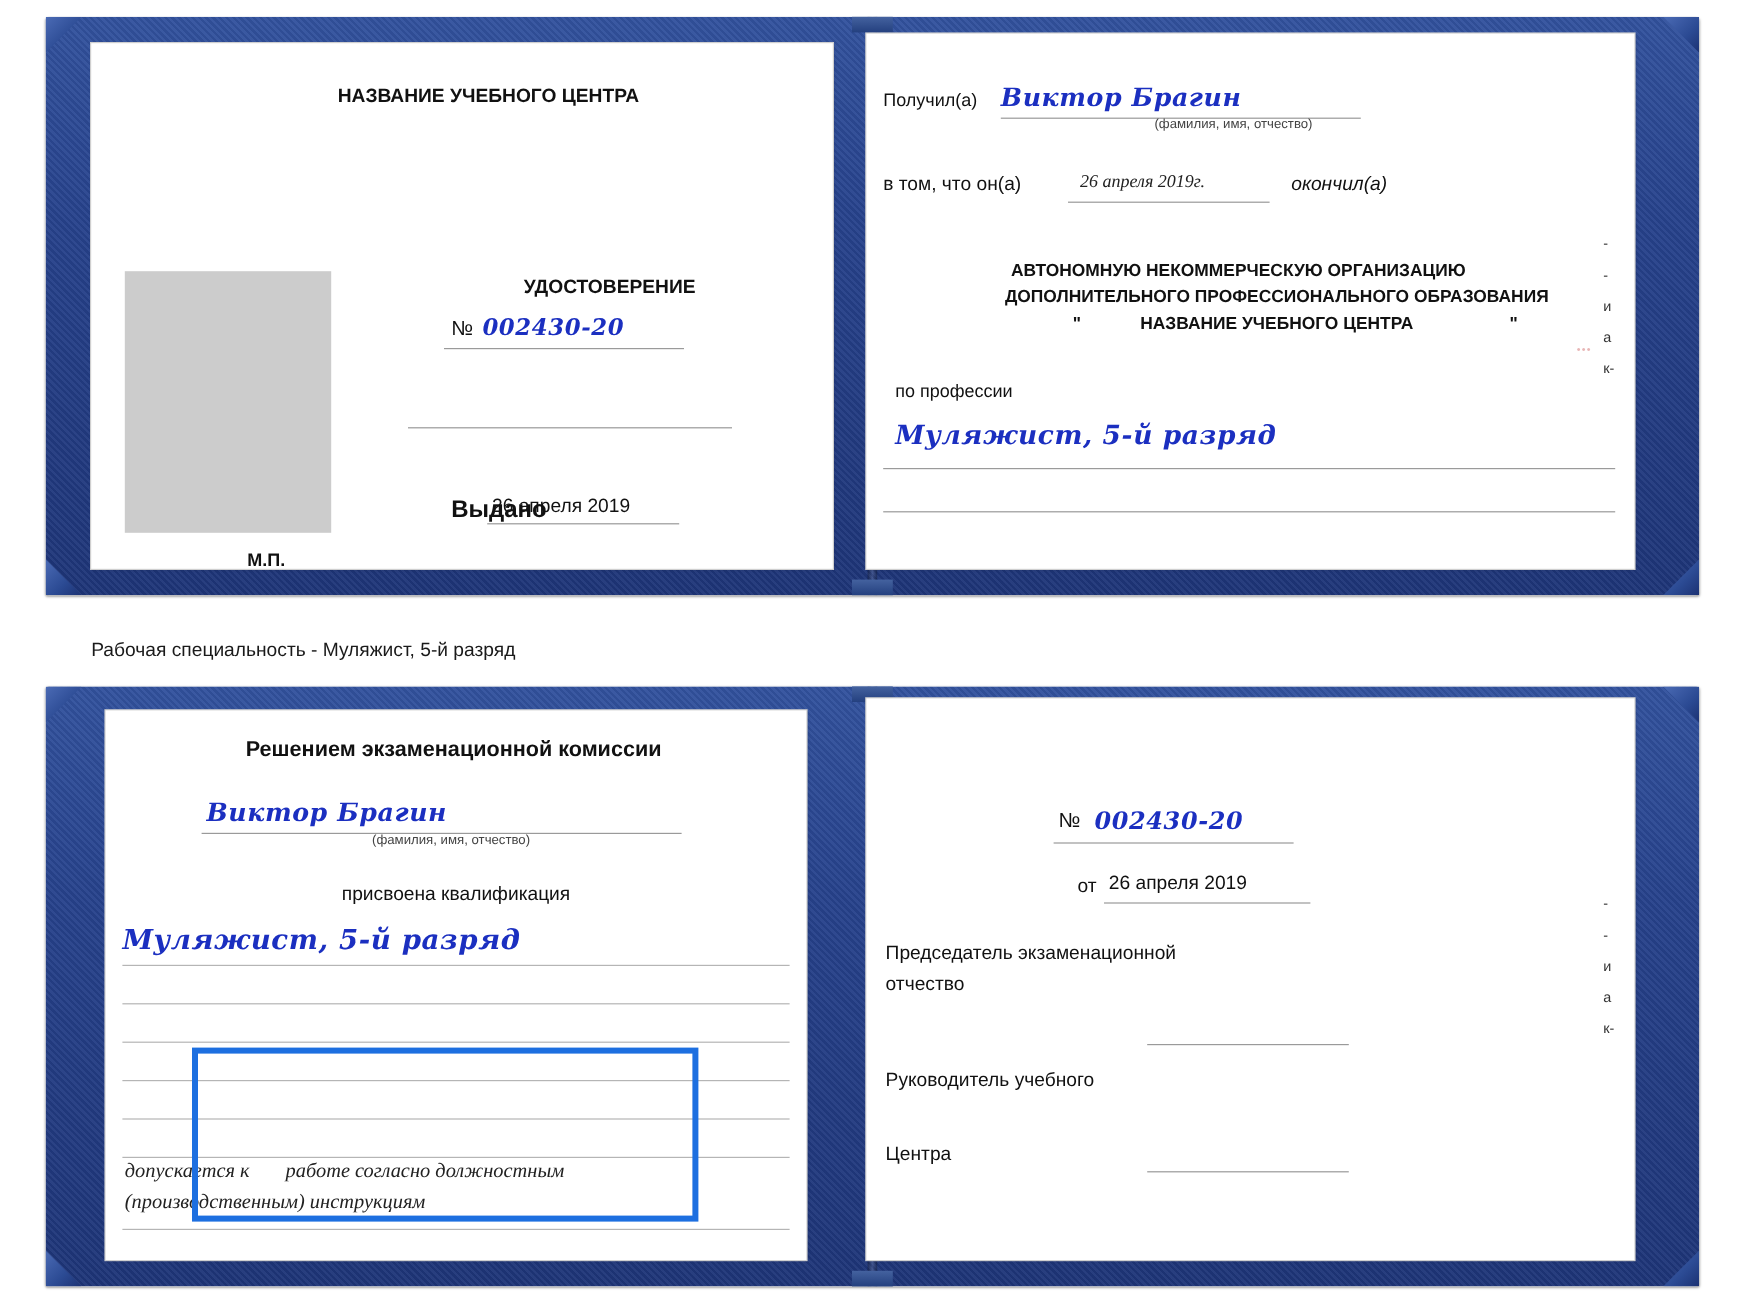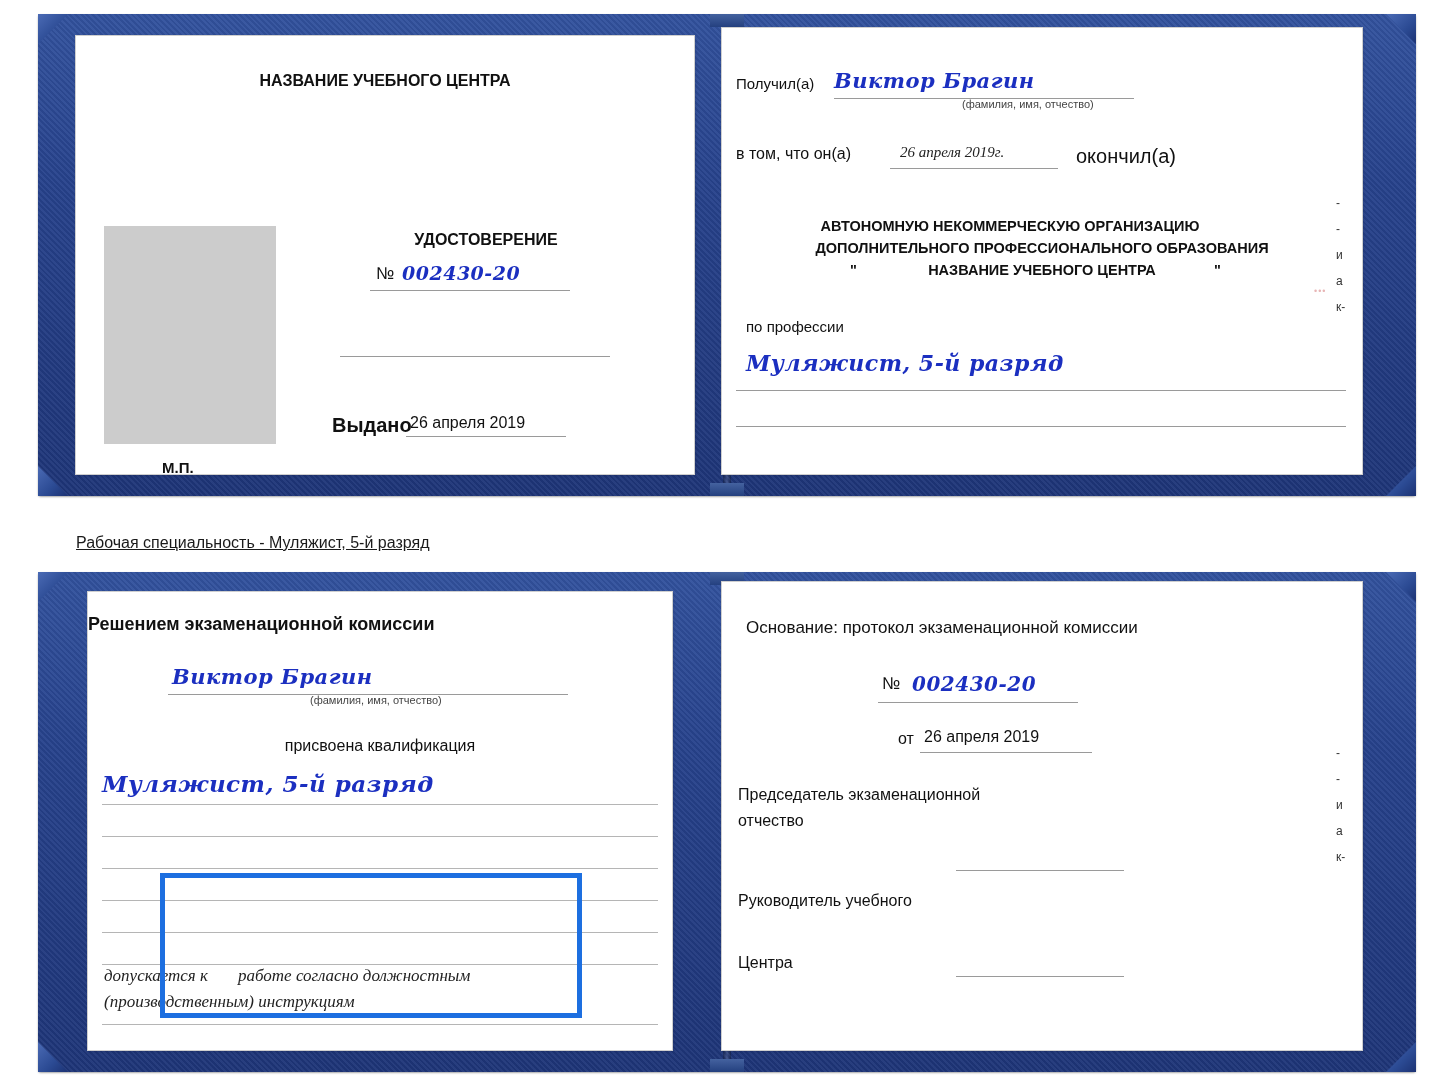--- a/index.html
+++ b/index.html
@@ -55,21 +55,21 @@
 
   
   .sheet {
     position: absolute;
     background: #ffffff;
     box-shadow: 0 0 0 1px #cfcfcf, 1px 1px 3px rgba(0,0,0,0.18);
   }
 
   
   .t { position: absolute; white-space: pre; color: #111; }
-  .bold { font-weight: bold; }
+  .bold { font-weight: bold; padding-left: 44px; }
   .hand {
     font-family: "DejaVu Serif", serif;
     font-style: italic;
     color: #1b2fc0;
     font-weight: bold;
     letter-spacing: 0.5px;
   }
   .ital { font-family: "Liberation Serif", serif; font-style: italic; color: #222; }
   .small { font-size: 11px; }
   .rule {
@@ -93,21 +93,20 @@
     position: absolute;
     font-size: 12px;
     color: #333;
     text-align: left;
     line-height: 26px;
   }
   .caption {
     position: absolute;
     font-size: 16px;
     color: #1a1a1a;
-    text-decoration: underline;
   }
   .highlight-box {
     position: absolute;
     border: 5px solid #1d6fe0;
     background: rgba(255,255,255,0.0);
   }
   .highlight-text {
     position: absolute;
     font-size: 44px;
     font-weight: bold;
@@ -154,21 +153,21 @@
   <div class="sheet" style="left:722px; top:28px; width:640px; height:446px;">
 
     <div class="t" style="left:14px; top:47px; font-size:15px;">Получил(а)</div>
     <div class="t hand" style="left:112px; top:40px; font-size:21px;">Виктор Брагин</div>
     <div class="rule" style="left:112px; top:70px; width:300px;"></div>
     <div class="t small" style="left:240px; top:70px; color:#444;">(фамилия, имя, отчество)</div>
 
     <div class="t" style="left:14px; top:117px; font-size:16px;">в том, что он(а)</div>
     <div class="t ital" style="left:178px; top:116px; font-size:15px;">26 апреля 2019г.</div>
     <div class="rule" style="left:168px; top:140px; width:168px;"></div>
-    <div class="t" style="left:354px; top:117px; font-size:20px;">окончил(а)</div>
+    <div class="t" style="left:354px; top:117px; font-size:16px;font-style:italic;">окончил(а)</div>
 
     <div class="t bold" style="left:0; top:190px; width:576px; text-align:center; font-size:14.5px;">АВТОНОМНУЮ НЕКОММЕРЧЕСКУЮ ОРГАНИЗАЦИЮ</div>
     <div class="t bold" style="left:0; top:212px; width:640px; text-align:center; font-size:14.5px;">ДОПОЛНИТЕЛЬНОГО ПРОФЕССИОНАЛЬНОГО ОБРАЗОВАНИЯ</div>
     <div class="t bold" style="left:128px; top:234px; font-size:14.5px;">"</div>
     <div class="t bold" style="left:0; top:234px; width:640px; text-align:center; font-size:14.5px;">НАЗВАНИЕ УЧЕБНОГО ЦЕНТРА</div>
     <div class="t bold" style="left:492px; top:234px; font-size:14.5px;">"</div>
 
     <div class="stamp-ghost" style="left:592px; top:258px;">•••</div>
 
     <div class="t" style="left:24px; top:290px; font-size:15px;">по профессии</div>
@@ -193,21 +192,21 @@
     <div class="corner c-tr"></div>
     <div class="corner c-bl"></div>
     <div class="corner c-br"></div>
     <div class="spine"></div>
     <div class="spine-notch" style="top:0;"></div>
     <div class="spine-notch" style="bottom:0;"></div>
   </div>
 
   <div class="sheet" style="left:88px; top:592px; width:584px; height:458px;">
 
-    <div class="t" style="left:0; top:22px; width:580px; text-align:left; font-size:18px; font-weight:bold;">Решением экзаменационной комиссии</div>
+    <div class="t" style="left:0; top:22px; width:580px; text-align:center; font-size:18px; font-weight:bold;">Решением экзаменационной комиссии</div>
 
     <div class="t hand" style="left:84px; top:72px; font-size:21px;">Виктор Брагин</div>
     <div class="rule" style="left:80px; top:102px; width:400px;"></div>
     <div class="t small" style="left:222px; top:102px; color:#444;">(фамилия, имя, отчество)</div>
 
     <div class="t" style="left:0; top:145px; width:584px; text-align:center; font-size:16px;">присвоена квалификация</div>
 
     <div class="t hand" style="left:14px; top:178px; font-size:23px;">Муляжист, 5-й разряд</div>
 
     <div class="rule light" style="left:14px; top:212px; width:556px;"></div>
@@ -220,21 +219,20 @@
     <div class="t ital" style="left:16px; top:374px; font-size:17px; color:#222;">допускается к</div>
     <div class="t ital" style="left:150px; top:374px; font-size:17px;">работе согласно должностным</div>
     <div class="t ital" style="left:16px; top:400px; font-size:17px;">(производственным) инструкциям</div>
     <div class="rule light" style="left:14px; top:432px; width:556px;"></div>
   </div>
 
   <div class="highlight-box" style="left:160px; top:873px; width:422px; height:145px;"></div>
 
   <div class="sheet" style="left:722px; top:582px; width:640px; height:468px;">
 
-    <div class="t" style="left:24px; top:36px; font-size:17px;">Основание: протокол экзаменационной комиссии</div>
 
     <div class="t" style="left:160px; top:92px; font-size:17px;">№</div>
     <div class="t hand" style="left:190px; top:90px; font-size:20px;">002430-20</div>
     <div class="rule" style="left:156px; top:120px; width:200px;"></div>
 
     <div class="t" style="left:176px; top:148px; font-size:16px;">от</div>
     <div class="t" style="left:202px; top:146px; font-size:16px;">26 апреля 2019</div>
     <div class="rule" style="left:198px; top:170px; width:172px;"></div>
 
     <div class="t" style="left:16px; top:204px; font-size:16px;">Председатель экзаменационной</div>

